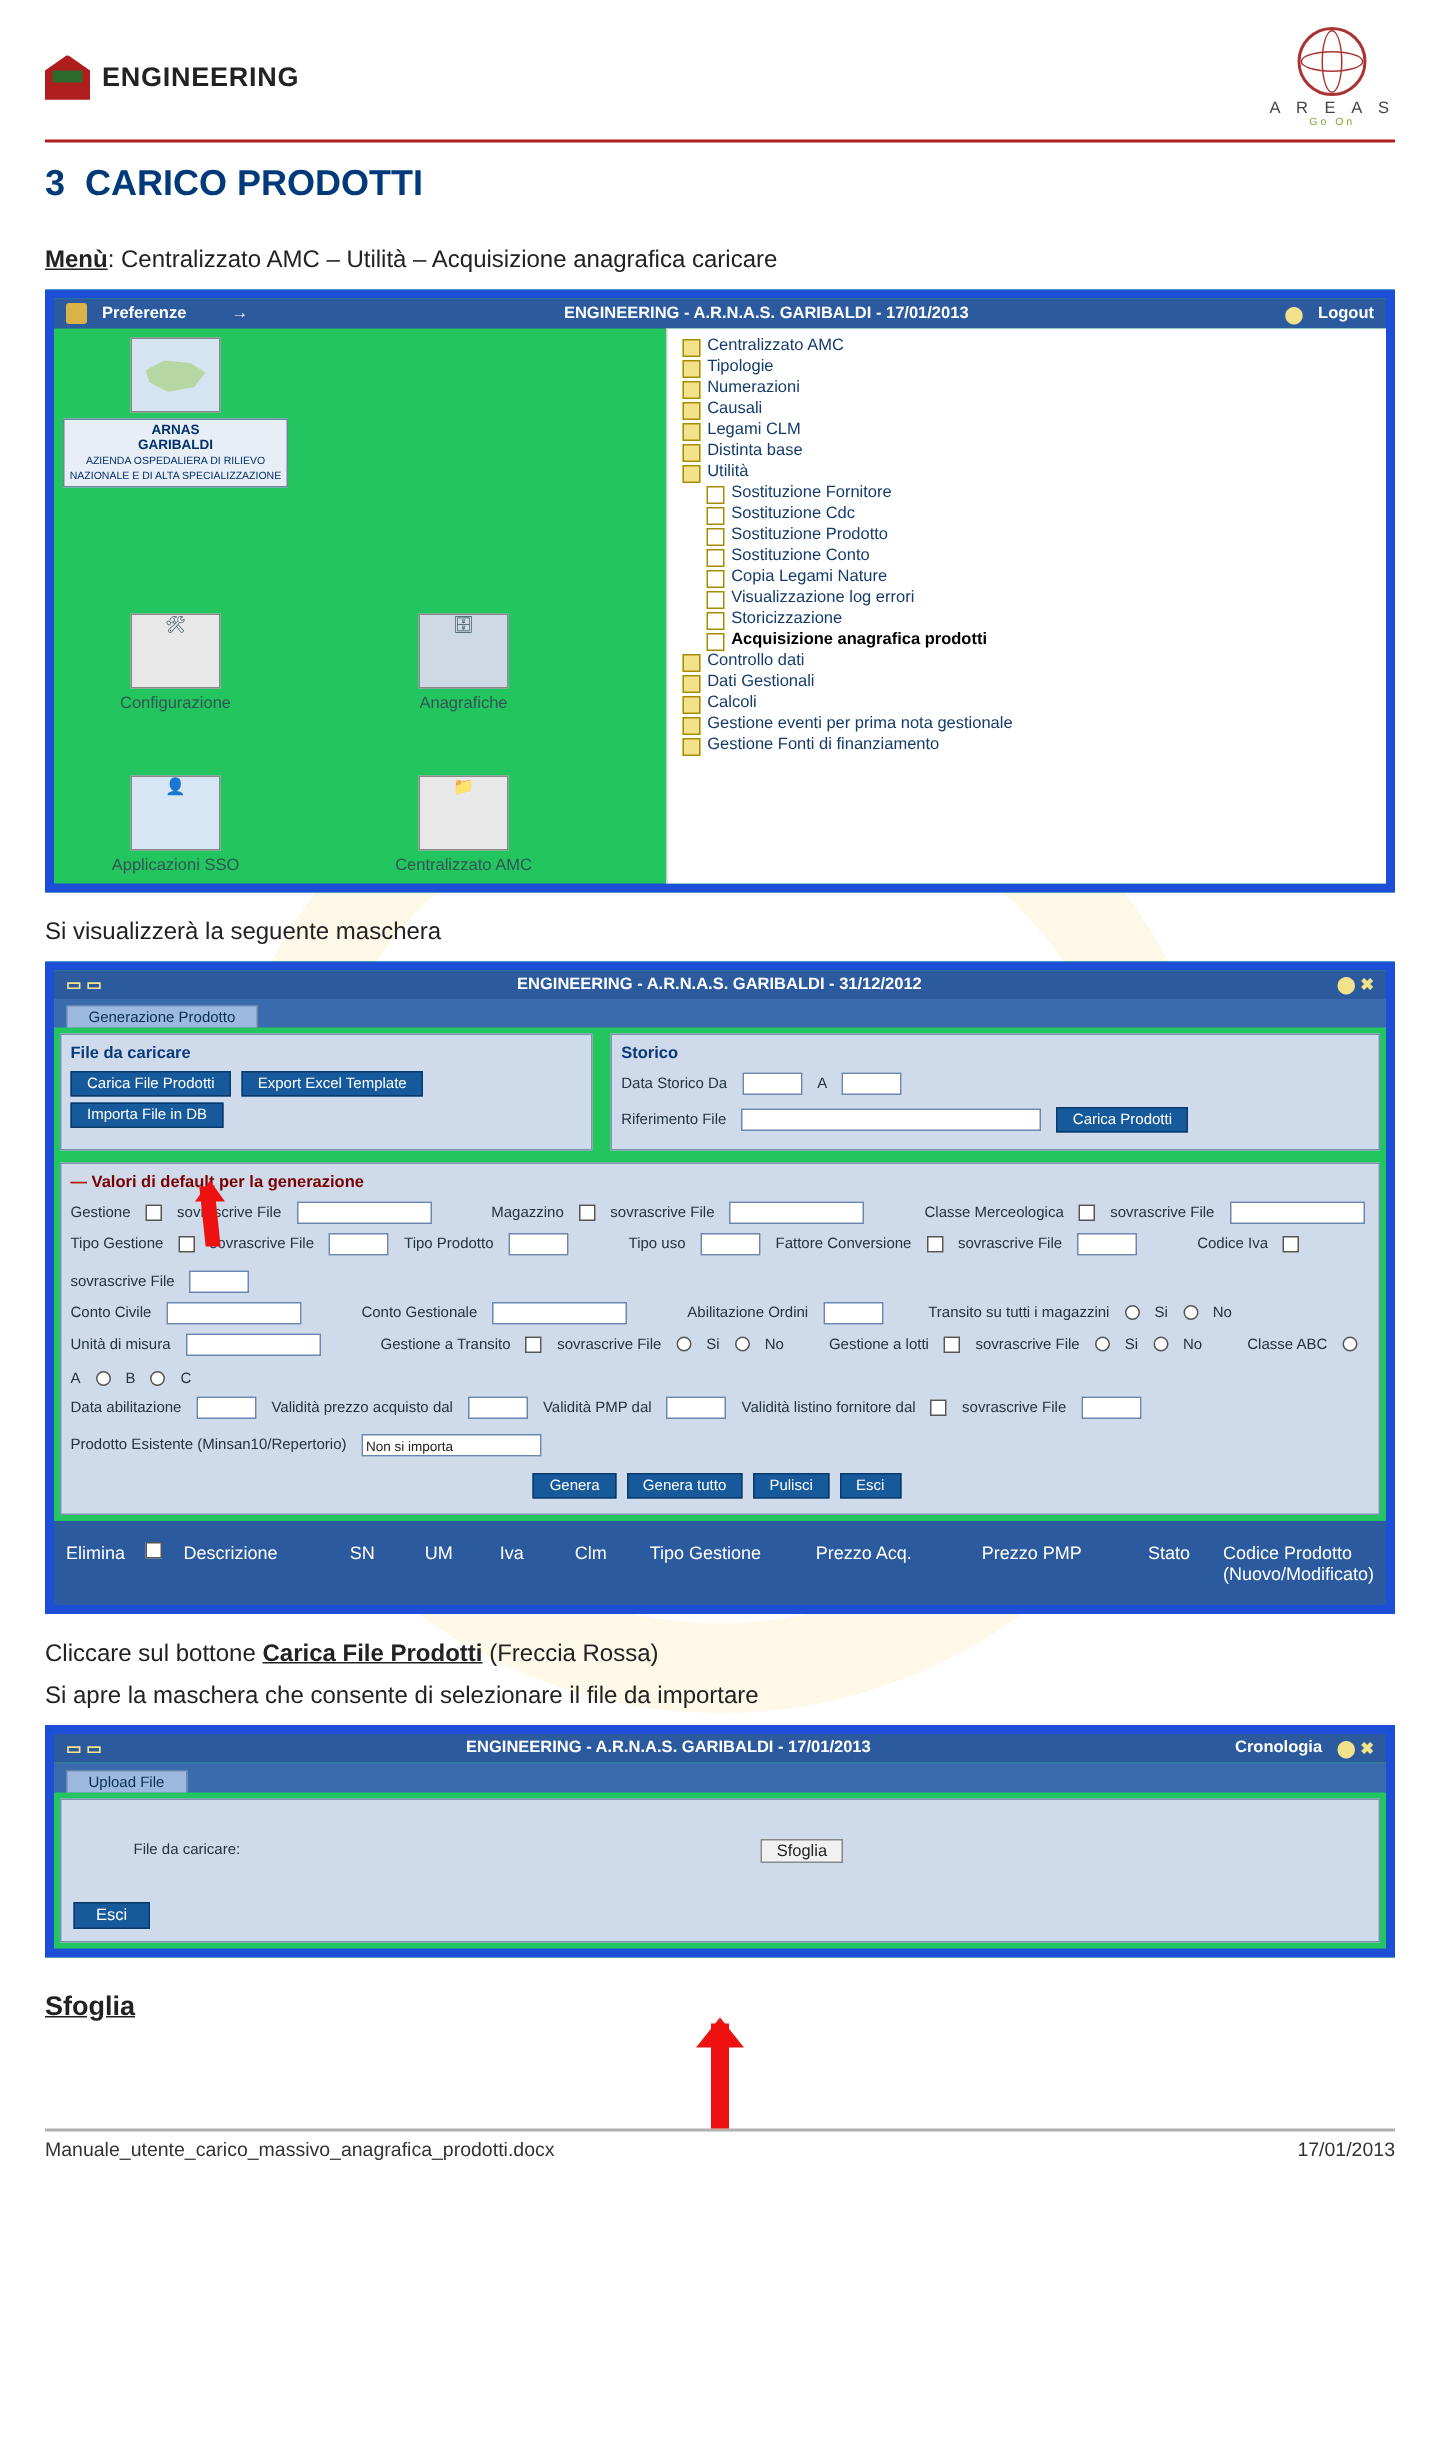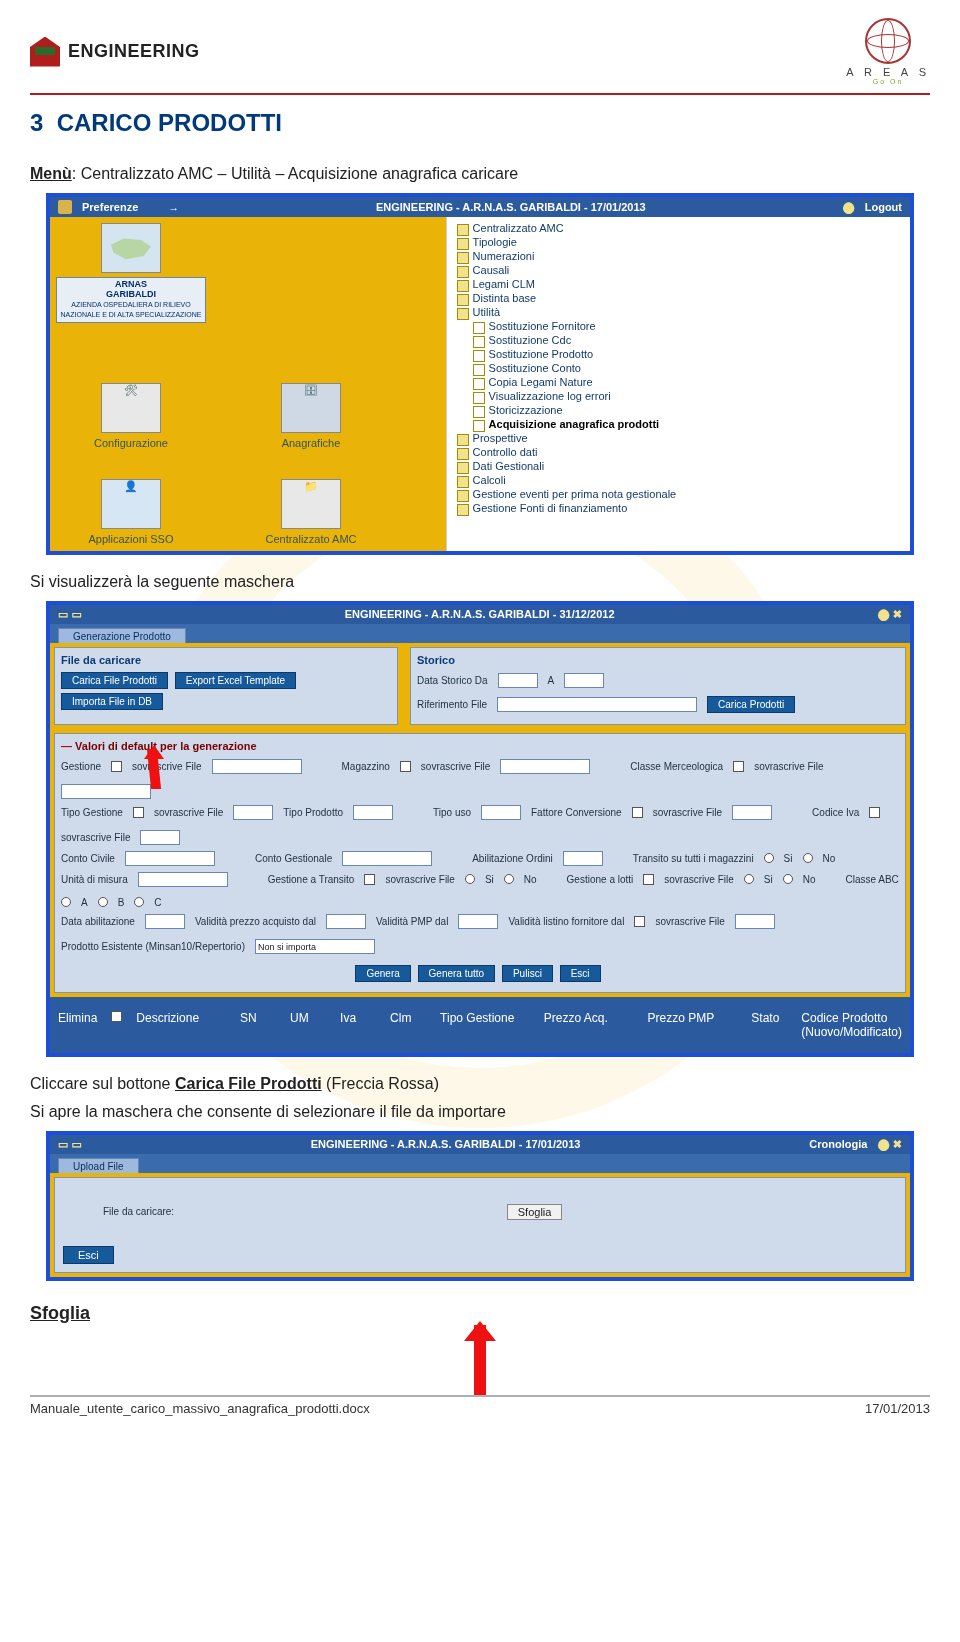--- a/index.html
+++ b/index.html
@@ -38,27 +38,27 @@
   .logo-right .globe::before { inset:0 14px; }
   .logo-right .globe::after { inset:14px 0; }
   .logo-right small { font-size:7px; color:#7a3; letter-spacing:2px; }
   hr.top { border: none; border-top: 2px solid #b01d1d; margin-bottom: 14px; }
 
   h1.section { color: #003a7a; font-size: 24px; font-weight: bold; margin-bottom: 28px; }
   p.lead { font-size: 16px; margin-bottom: 10px; }
   p.lead .menu-label { text-decoration: underline; font-weight: bold; }
 
   
-  .shot { border: 4px solid #1d4ed8; margin: 8px 16px 18px; background:#eab308; position:relative; z-index:2; }
+  .shot { border: 6px solid #1d4ed8; margin: 8px 0 18px; background:#22c55e; position:relative; z-index:2; }
   .bar-blue { background: #2b5a9e; color: #fff; font-size: 11px; font-weight: bold; padding: 3px 8px; display:flex; align-items:center; gap:10px; }
   .bar-blue .spacer { flex:1; }
   .bar-blue .ico { width:14px; height:14px; display:inline-block; background:#d9b24a; border-radius:2px; }
 
   .shot1-body { display:flex; }
-  .shot1-left { width:46%; padding:6px; display:flex; flex-wrap:wrap; gap:30px; align-items:flex-end; }
+  .shot1-left { width:46%; padding:6px; display:flex; flex-wrap:wrap; gap:42px; align-items:flex-end; }
   .tile { width:150px; text-align:center; font-size:11px; color:#355; }
   .tile .pic { width:60px; height:50px; margin:0 auto 4px; border:1px solid #888; background:#d4e4f0; position:relative; }
   .tile .pic.map::before { content:""; position:absolute; inset:8px 4px; background:#b6d7a4; clip-path: polygon(10% 40%,35% 20%,70% 25%,90% 45%,75% 75%,40% 85%,15% 65%); }
   .tile .caption-box { font-size:9px; color:#022f6e; background:#e8eef5; border:1px solid #6c85a5; padding:2px; line-height:1.1; }
   .shot1-tree { flex:1; border-left:1px solid #ccc; padding:4px 6px; font-size:11px; color:#143b6b; background:#fff; }
   .tree-item { padding:1px 0 1px 20px; position:relative; }
   .tree-item.lv2 { padding-left:36px; }
   .tree-item::before { content:""; position:absolute; left:4px; top:3px; width:10px; height:10px; background:#f3e28c; border:1px solid #a78b00; }
   .tree-item.lv2::before { left:20px; background:#fff; }
   .tree-item.hl { font-weight:bold; color:#000; }
@@ -174,21 +174,20 @@
         <div class="tree-item">Distinta base</div>
         <div class="tree-item">Utilità</div>
         <div class="tree-item lv2">Sostituzione Fornitore</div>
         <div class="tree-item lv2">Sostituzione Cdc</div>
         <div class="tree-item lv2">Sostituzione Prodotto</div>
         <div class="tree-item lv2">Sostituzione Conto</div>
         <div class="tree-item lv2">Copia Legami Nature</div>
         <div class="tree-item lv2">Visualizzazione log errori</div>
         <div class="tree-item lv2">Storicizzazione</div>
         <div class="tree-item lv2 hl">Acquisizione anagrafica prodotti</div>
-        <div class="tree-item">Prospettive</div>
         <div class="tree-item">Controllo dati</div>
         <div class="tree-item">Dati Gestionali</div>
         <div class="tree-item">Calcoli</div>
         <div class="tree-item">Gestione eventi per prima nota gestionale</div>
         <div class="tree-item">Gestione Fonti di finanziamento</div>
       </div>
     </div>
   </div>
 
   <p class="body-text">Si visualizzerà la seguente maschera</p>

